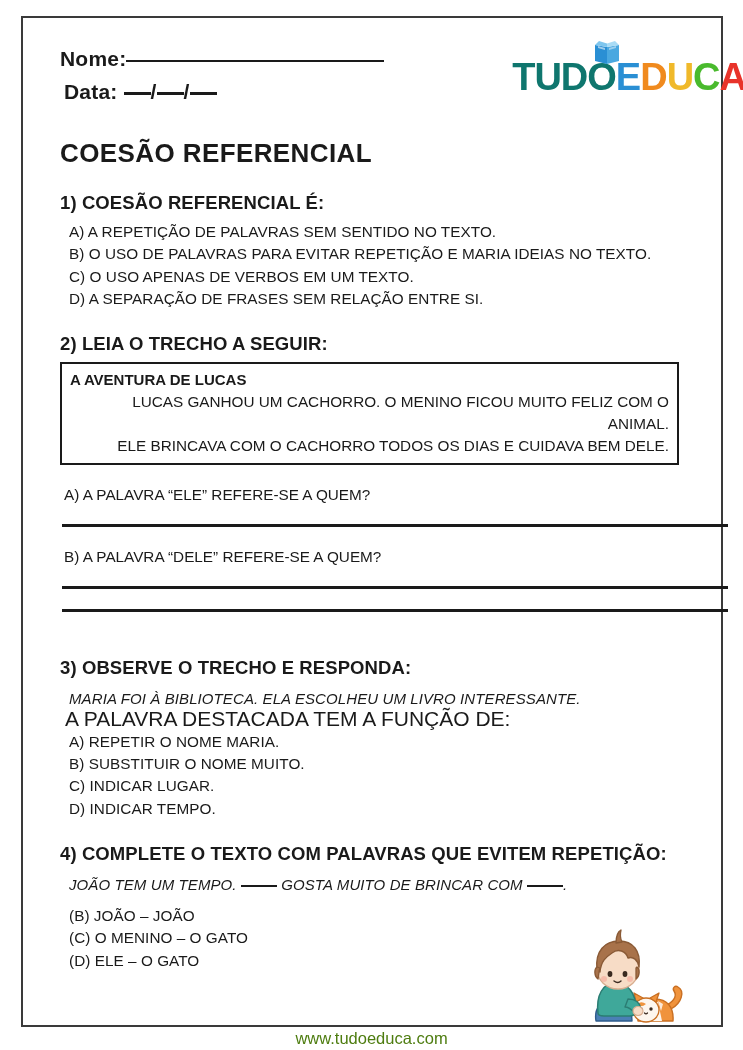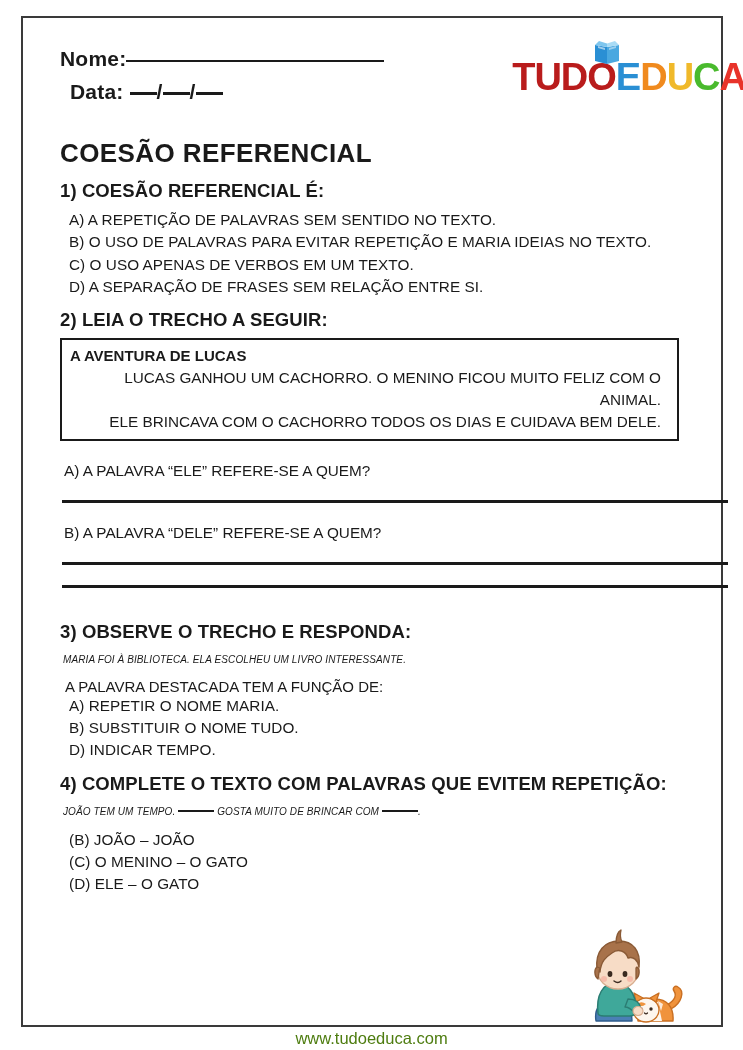--- a/index.html
+++ b/index.html
@@ -45,21 +45,21 @@
 
   .field-line {
     font-size: 21px;
     font-weight: bold;
     letter-spacing: 0.2px;
     white-space: nowrap;
     line-height: 1.0;
   }
 
   .field-nome { position: absolute; left: 0; top: 0; }
-  .field-data { position: absolute; left: 10px; top: 33px; }
+  .field-data { position: absolute; left: 4px; top: 33px; }
 
   .rule-long {
     display: inline-block;
     width: 258px;
     border-bottom: 2px solid #1a1a1a;
     transform: translateY(-4px);
   }
   .rule-short {
     display: inline-block;
     width: 27px;
@@ -75,21 +75,21 @@
     top: 2px;
     height: 46px;
     display: flex;
     align-items: flex-end;
     font-size: 38px;
     font-weight: bold;
     letter-spacing: -1px;
     line-height: 1;
   }
   .logo span { display: inline-block; }
-  .logo .l-tudo { color: #b91c1c; }
+  .logo .l-tudo { color: #0f766e; }
   .logo .l-e    { color: #2a8fd4; position: relative; z-index: 2; }
   .logo .l-d    { color: #f08a1e; }
   .logo .l-u    { color: #f0b92a; }
   .logo .l-c    { color: #49ba2d; }
   .logo .l-a    { color: #e8332a; }
 
   .logo-book {
     position: absolute;
     left: 80px;
     top: -9px;
@@ -105,36 +105,36 @@
     font-weight: bold;
     letter-spacing: 0.4px;
     margin-top: 12px;
   }
 
   
   .q-head {
     font-size: 18.5px;
     font-weight: bold;
     letter-spacing: 0.1px;
-    margin-top: 11px;
+    margin-top: 23px;
     margin-bottom: 7px;
   }
 
   .opt-list { margin-left: 9px; }
 
   .opt {
     font-size: 15.3px;
     line-height: 1.46;
     letter-spacing: 0.05px;
   }
 
   
   .read-box {
     border: 2px solid #1a1a1a;
-    padding: 5px 16px 6px 8px;
+    padding: 5px 8px 6px 8px;
     width: 619px;
     margin-top: 3px;
   }
   .read-title {
     font-size: 15px;
     font-weight: bold;
     line-height: 1.42;
   }
   .read-line {
     font-size: 15.3px;
@@ -150,30 +150,29 @@
   }
   .answer-rule {
     border-bottom: 3px solid #1a1a1a;
     width: 666px;
     margin-top: 20px;
     margin-left: 2px;
     height: 0;
   }
 
   .italic-line {
-    font-size: 10px;
+    font-size: 15px;
     font-style: italic;
     margin-top: 11px;
-    margin-left: 3px;
+    margin-left: 9px;
     letter-spacing: 0.1px;
   }
 
   .lead-line {
-    font-size: 15px;
-    margin-top: 13px;
+    font-size: 21px;
     margin-left: 5px;
   }
 
   .blank-4 {
     display: inline-block;
     width: 36px;
     border-bottom: 2px solid #1a1a1a;
     transform: translateY(-3px);
   }
 
@@ -262,21 +261,22 @@
 
       <div class="answer-rule"></div>
 
       <div class="gap-lg"></div>
 
       <div class="q-head">3) OBSERVE O TRECHO E RESPONDA:</div>
       <div class="italic-line">MARIA FOI À BIBLIOTECA. ELA ESCOLHEU UM LIVRO INTERESSANTE.</div>
       <div class="lead-line">A PALAVRA DESTACADA TEM A FUNÇÃO DE:</div>
       <div class="opt-list">
         <div class="opt">A) REPETIR O NOME MARIA.</div>
-        <div class="opt">B) SUBSTITUIR O NOME TUDO.</div>
+        <div class="opt">B) SUBSTITUIR O NOME MUITO.</div>
+        <div class="opt">C) INDICAR LUGAR.</div>
         <div class="opt">D) INDICAR TEMPO.</div>
       </div>
 
       <div class="q-head">4) COMPLETE O TEXTO COM PALAVRAS QUE EVITEM REPETIÇÃO:</div>
       <div class="italic-line">
         <span>JOÃO TEM UM TEMPO.</span>
         <span class="blank-4"></span>
         <span>GOSTA MUITO DE BRINCAR COM</span>
         <span class="blank-4"></span><span>.</span>
       </div>

